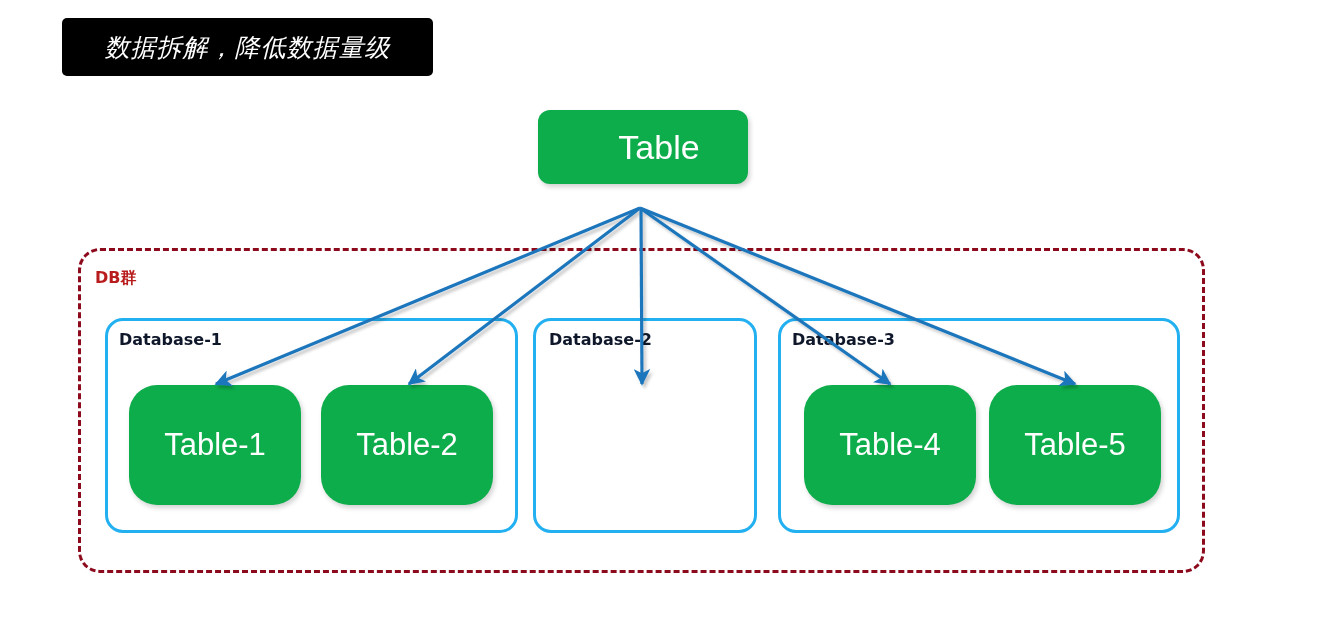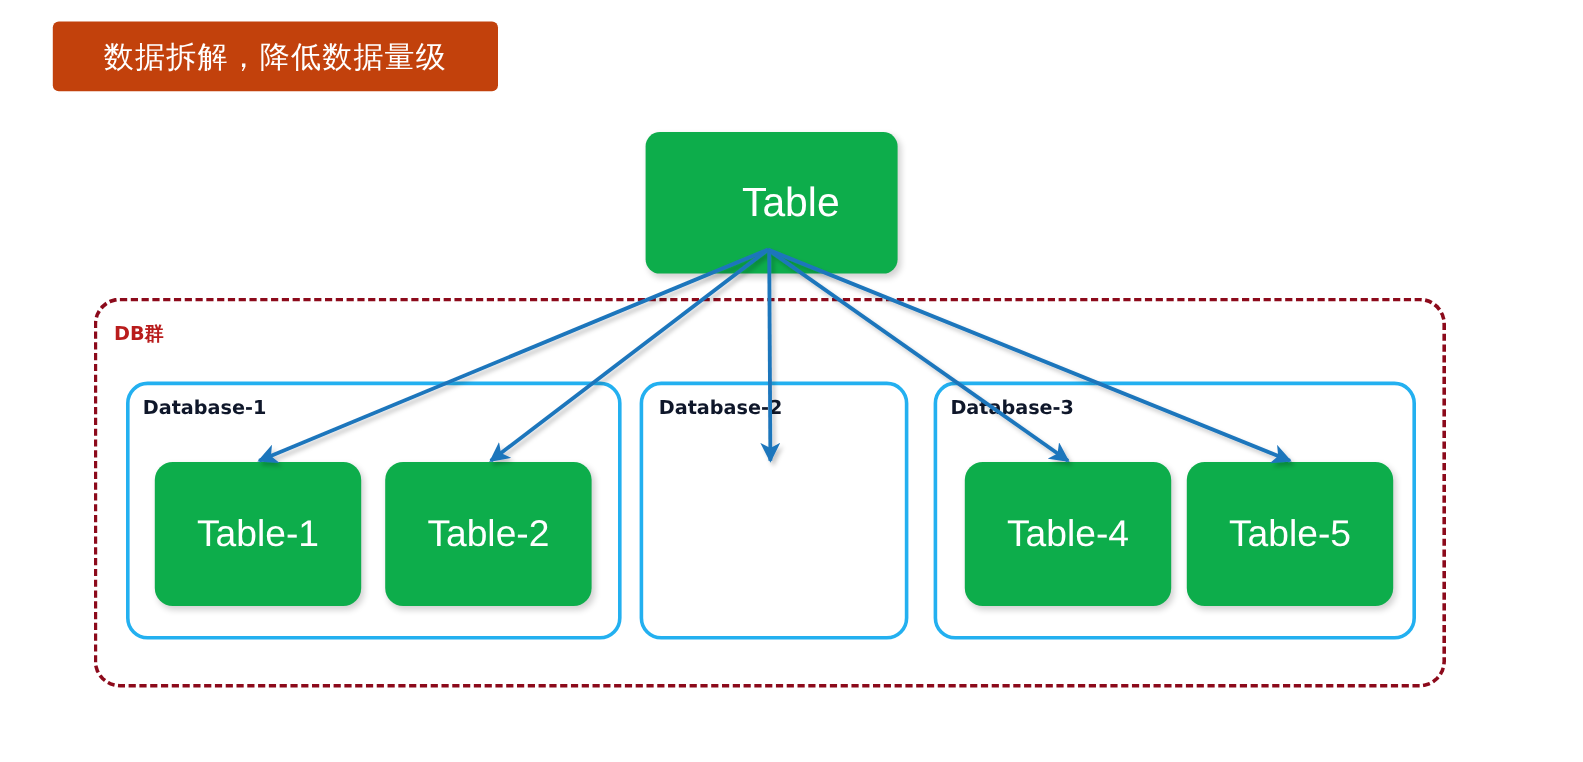--- a/index.html
+++ b/index.html
@@ -14,30 +14,31 @@
     position: relative;
     width: 1319px;
     height: 635px;
     background: #ffffff;
     overflow: hidden;
   }
 
   
   .title-banner {
     position: absolute;
-    left: 44px;
+    left: 62px;
     top: 18px;
     width: 371px;
     height: 58px;
-    background: #c2410c;
+    background: #000000;
     border-radius: 5px;
     display: flex;
     align-items: center;
     justify-content: center;
     box-sizing: border-box;
+    font-style: italic;
   }
   .title-banner .title-text {
     color: #ffffff;
     font-size: 25px;
     letter-spacing: 1px;
     font-family: "DejaVu Sans", "Liberation Sans", sans-serif;
     white-space: nowrap;
   }
 
   
@@ -53,31 +54,31 @@
   }
   .green-box .box-label {
     color: #ffffff;
     font-weight: 400;
     white-space: nowrap;
   }
   .green-box.root {
     left: 538px;
     top: 110px;
     width: 210px;
-    height: 118px;
+    height: 74px;
     border-radius: 12px;
     padding-left: 32px;
   }
   .green-box.root .box-label { font-size: 34px; }
 
   .green-box.leaf {
     top: 385px;
     width: 172px;
     height: 120px;
-    border-radius: 15px;
+    border-radius: 28px;
   }
   .green-box.leaf .box-label { font-size: 31px; }
 
   .leaf-0 { left: 129px; }
   .leaf-1 { left: 321px; }
   .leaf-2 { left: 556px; }
   .leaf-3 { left: 804px; }
   .leaf-4 { left: 989px; }
 
   

